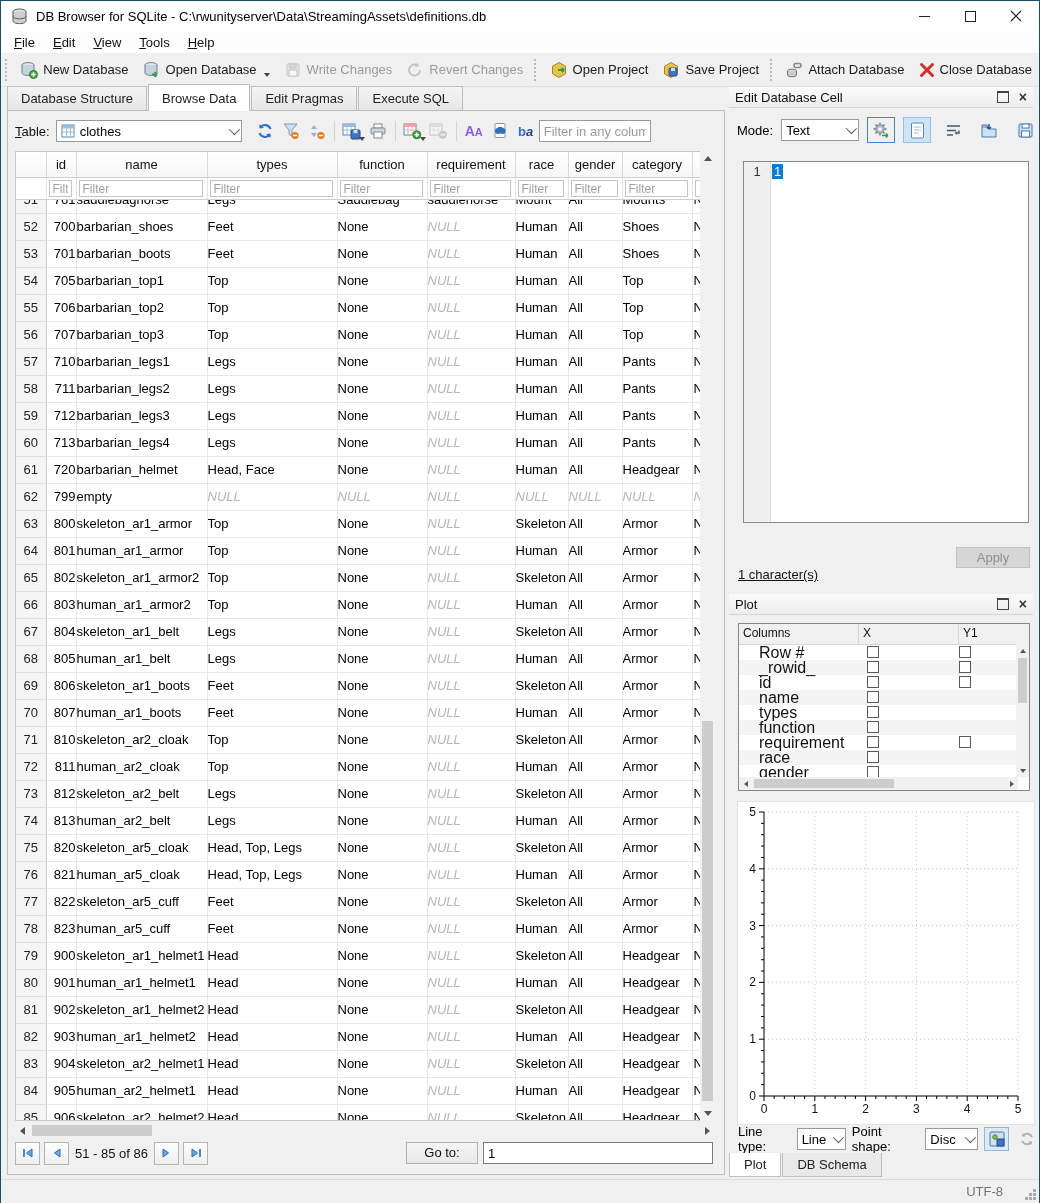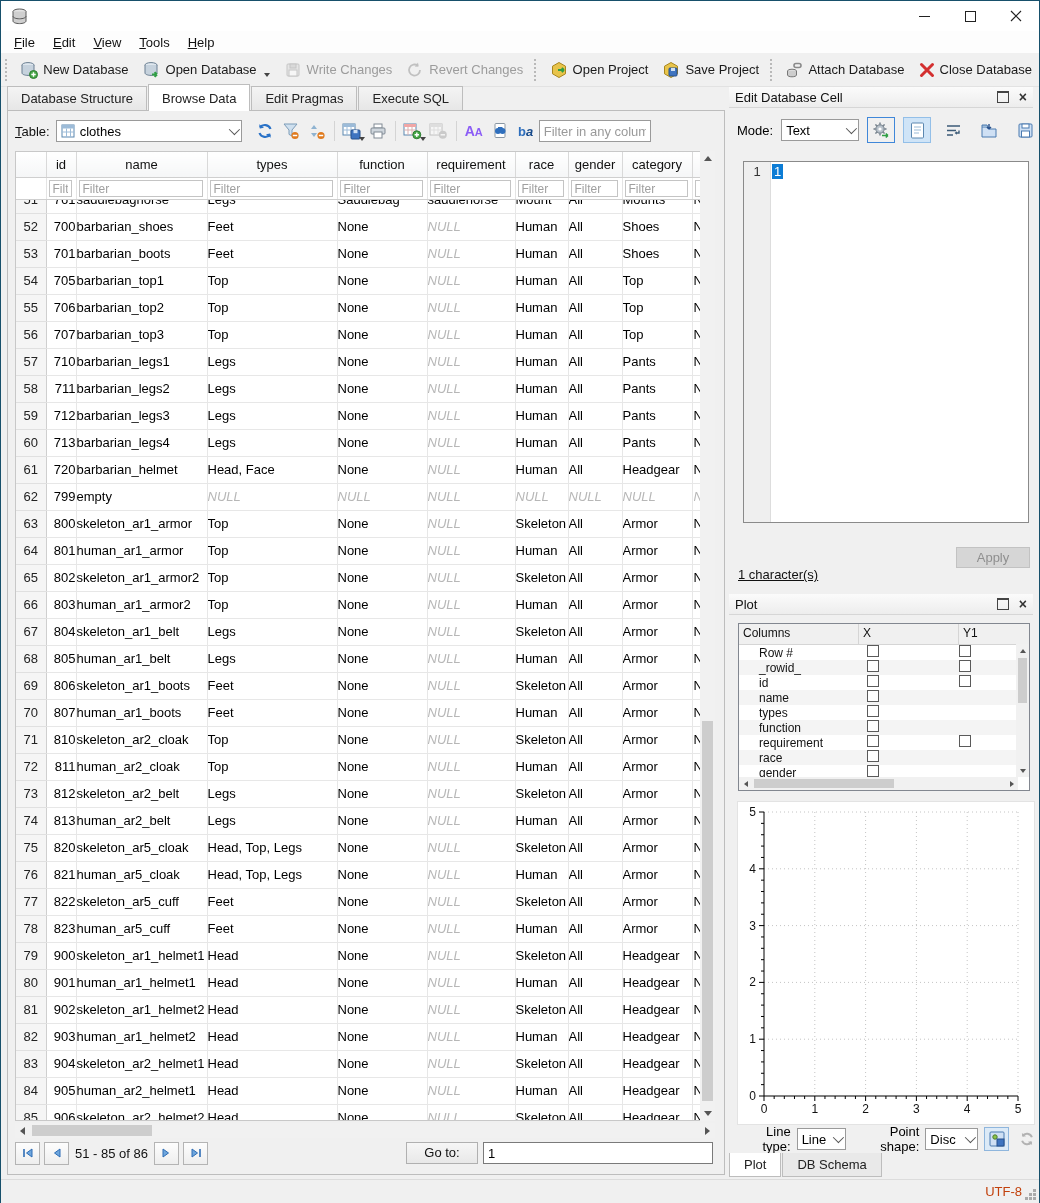--- a/index.html
+++ b/index.html
@@ -92,56 +92,57 @@
   .cell-info{position:absolute;left:737px;top:533px;width:212px;color:#111;line-height:16px;}
   .char-count{position:absolute;left:737px;top:566px;color:#111;text-decoration:underline;}
   .apply-btn{position:absolute;left:955px;top:546px;width:74px;height:21px;background:#d6d6d6;border:1px solid #c2c2c2;color:#8f8f8f;text-align:center;line-height:19px;box-sizing:border-box;}
   
   .plot-list{position:absolute;left:737px;top:622px;width:292px;height:168px;border:1px solid #828790;background:#fff;box-sizing:border-box;overflow:hidden;}
   .pl-header{display:flex;height:20px;background:#f0f0f0;border-bottom:1px solid #d5d5d5;font-size:12px;color:#111;}
   .pl-header div{padding:2px 4px;border-right:1px solid #d5d5d5;box-sizing:border-box;}
   .pl-h-col{width:120px;}
   .pl-h-x{width:100px;}
   .pl-h-y{width:56px;border-right:none!important;}
-  .pl-row{display:flex;height:15px;align-items:center;font-size:12px;}
+  .pl-row{display:flex;height:15px;align-items:center;font-size:16px;}
   .pl-row:nth-child(even){background:#f4f4f4;}
   .pl-name{width:120px;padding-left:20px;box-sizing:border-box;color:#111;}
   .pl-x{width:100px;padding-left:8px;box-sizing:border-box;}
   .pl-y{width:50px;}
   .cb{width:12px;height:12px;border:1px solid #5a5a5a;background:#fff;display:inline-block;box-sizing:border-box;}
   .pl-vscroll{position:absolute;right:0;top:20px;width:13px;height:133px;background:#f1f1f1;}
   .pl-hscroll{position:absolute;left:0;bottom:0;width:279px;height:13px;background:#f1f1f1;}
   
   .chart-box{position:absolute;left:736px;top:800px;width:296px;height:322px;background:#fff;border:1px solid #e3e3e3;}
   
-  .plot-controls{position:absolute;left:737px;top:1125px;height:26px;display:flex;align-items:center;gap:6px;text-align:right;}
+  .plot-controls{position:absolute;left:737px;top:1125px;height:26px;display:flex;align-items:center;gap:6px;}
   .small-combo{height:22px;display:flex;align-items:center;border:1px solid #9a9a9a;background:#fff;padding:0 4px;gap:6px;box-sizing:border-box;}
   
   .dock-tabs{position:absolute;left:728px;top:1152px;height:24px;display:flex;}
   .dtab{padding:4px 14px;border:1px solid #bdbdbd;border-top:none;background:#e9e9e9;color:#222;margin-right:1px;}
   .dtab.active{background:#fff;}
   
   .statusbar{position:absolute;left:0;top:1178px;width:100%;height:23px;background:#f0f0f0;border-top:1px solid #dcdcdc;}
-  .enc{position:absolute;right:17px;top:4px;color:#c2410c;}
+  .enc{position:absolute;right:36px;top:4px;color:#737373;}
   .grip{position:absolute;right:3px;bottom:3px;width:3px;height:3px;background:#aaa;box-shadow:-4px 0 #aaa,0 -4px #aaa,-8px 0 #aaa,0 -8px #aaa,-4px -4px #aaa;}
   svg{display:block;}
 </style>
 </head>
 <body>
 
 <div class="window">
 
   <div class="titlebar">
     <span class="app-icon">
       <svg viewBox="0 0 17 17" width="17" height="17">
           <ellipse cx="8.5" cy="3.6" rx="6.5" ry="2.6" fill="#e3e3e3" stroke="#5a5a5a"></ellipse>
           <path d="M2 3.6v9.4c0 1.5 2.9 2.6 6.5 2.6s6.5-1.1 6.5-2.6V3.6" fill="#cfcfcf" stroke="#5a5a5a"></path>
           <path d="M2 8.2c0 1.5 2.9 2.6 6.5 2.6s6.5-1.1 6.5-2.6" fill="none" stroke="#5a5a5a"></path>
         </svg>
     </span>
+    <span class="title-text">DB Browser for SQLite - C:\rwunityserver\Data\StreamingAssets\definitions.db</span>
     <div class="caption-btns">
       <div class="cap-btn">
           <span class="glyph-min"></span>
         </div>
       <div class="cap-btn">
           <span class="glyph-max"></span>
         </div>
       <div class="cap-btn">
         <svg width="12" height="12" viewBox="0 0 12 12">
             <path d="M1 1l10 10M11 1L1 11" stroke="#222" stroke-width="1.2"></path>

